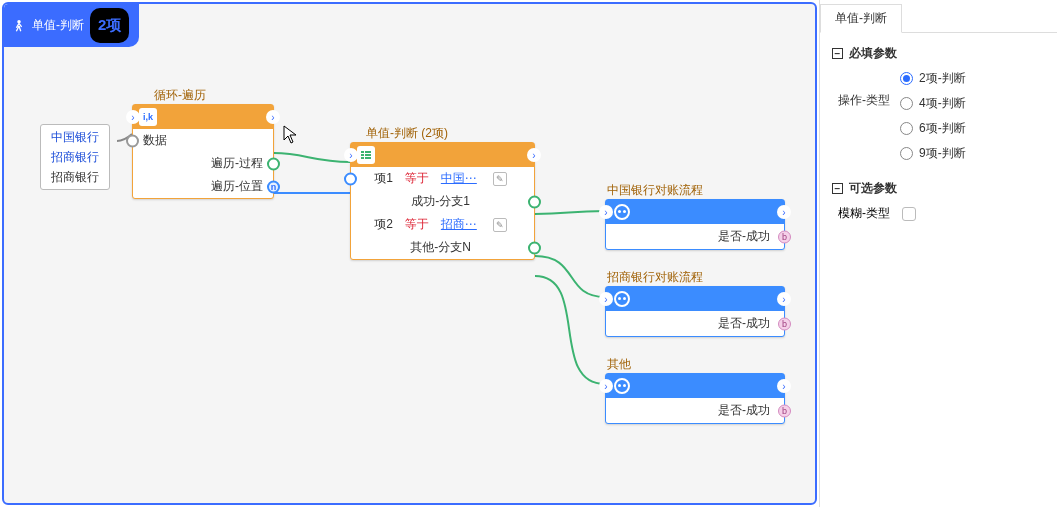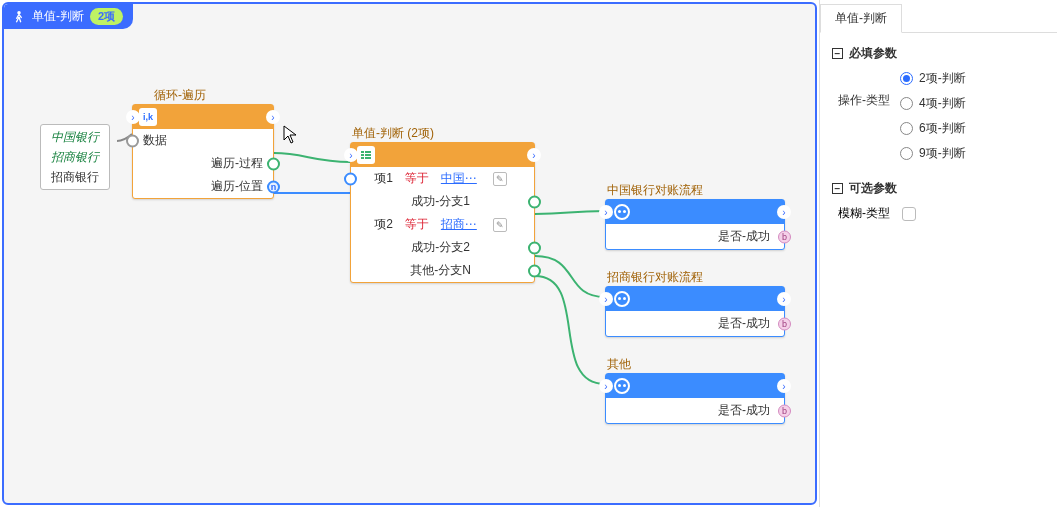--- a/index.html
+++ b/index.html
@@ -1,28 +1,28 @@
 <!DOCTYPE html>
 <html><head>
 <meta charset="utf-8">
 <style>
   * { box-sizing: border-box; margin: 0; padding: 0; }
   body { font-family: "Microsoft YaHei", Arial, sans-serif; font-size: 12px; background: #fff; }
   .app { display: flex; width: 1057px; height: 507px; }
   .canvas-wrap { flex: 1; position: relative; border: 2px solid #3b6cff; border-radius: 6px; margin: 2px; background: #f5f5f5; overflow: hidden; }
   .canvas-header { position: absolute; top: 0; left: 0; background: #3b6cff; color: #fff; padding: 4px 10px 4px 8px; border-radius: 4px 0 10px 0; display: flex; align-items: center; gap: 6px; z-index: 5; }
   .canvas-header .ico { width: 14px; height: 14px; }
-  .badge { background: #bef264; color: #3b6cff; border-radius: 10px; padding: 1px 8px; font-size: 11px; font-weight: 600; }
+  .badge { background: #000000; color: #3b6cff; border-radius: 10px; padding: 8px 8px; font-size: 15px; font-weight: 600; }
   .canvas { position: absolute; inset: 0; }
   svg.wires { position: absolute; inset: 0; width: 100%; height: 100%; pointer-events: none; }
 
   
   .listbox { position: absolute; background: #fff; border: 1px solid #bbb; border-radius: 3px; padding: 2px 0; }
   .listbox div { padding: 2px 10px; line-height: 16px; }
-  .listbox .lnk { color: #15803d; font-style: italic; }
+  .listbox .lnk { color: #1d4ed8; }
   .listbox .plain { color: #333; }
 
   
   .orange-node { position: absolute; background: #fff; border: 1px solid #f2a33a; border-radius: 3px; box-shadow: 0 1px 2px rgba(0,0,0,.15); }
   .orange-head { background: #f2a33a; color: #fff; display: flex; align-items: center; padding: 3px 6px; gap: 6px; position: relative; }
   .orange-head .title { flex: 1; }
   .icon-box { width: 18px; height: 18px; background: #fff; border-radius: 3px; display:flex; align-items:center; justify-content:center; color:#2b6cff; font-size:9px; font-weight:700; }
   .row { padding: 3px 10px 3px 28px; position: relative; color: #333; text-align: right; }
   .row.left { text-align: left; padding: 3px 10px 3px 10px; }
   .port { position: absolute; width: 13px; height: 13px; border-radius: 50%; background: #fff; border: 2px solid #999; top: 50%; transform: translateY(-50%); }
@@ -127,21 +127,21 @@
         <div class="row">
           <span>遍历-位置</span>
           <span class="port out n-badge">n</span>
         </div>
       </div>
 
       <svg class="cursor" style="left:279px; top:121px;" viewBox="0 0 16 20">
           <path d="M1 1 L1 15 L5 11 L8 18 L10 17 L7 10 L13 10 Z" fill="#fff" stroke="#000" stroke-width="1"></path>
         </svg>
 
-      <div class="node-label" style="left:348px; top:121px;">单值-判断 (2项)</div>
+      <div class="node-label" style="left:362px; top:121px;">单值-判断 (2项)</div>
 
       <div class="orange-node" style="left:346px; top:138px; width:185px;">
         <div class="orange-head">
           <span class="head-arrow left">›</span>
           <span class="icon-box">
             <svg width="12" height="12" viewBox="0 0 12 12">
                 <rect x="1" y="2" width="3" height="2" fill="#3cb371"></rect>
                 <rect x="1" y="5" width="3" height="2" fill="#3cb371"></rect>
                 <rect x="1" y="8" width="3" height="2" fill="#3cb371"></rect>
                 <rect x="5" y="2" width="6" height="2" fill="#3cb371"></rect>
@@ -163,24 +163,20 @@
           <span>成功-分支1</span>
           <span class="port out green"></span>
         </div>
         <div class="jrow">
           <span class="k">项2</span>
           <span class="op">等于</span>
           <span class="val">招商⋯</span>
           <span class="edit-ico">✎</span>
         </div>
         <div class="jrow">
-          <span>成功-分支2</span>
-          <span class="port out green"></span>
-        </div>
-        <div class="jrow">
           <span>其他-分支N</span>
           <span class="port out green"></span>
         </div>
       </div>
 
       <div class="node-label" style="left:603px; top:178px;">中国银行对账流程</div>
       <div class="blue-node" style="left:601px; top:195px; width:180px;">
         <div class="blue-head">
           <span class="head-arrow left">›</span>
           <span class="circ-ico"></span>

